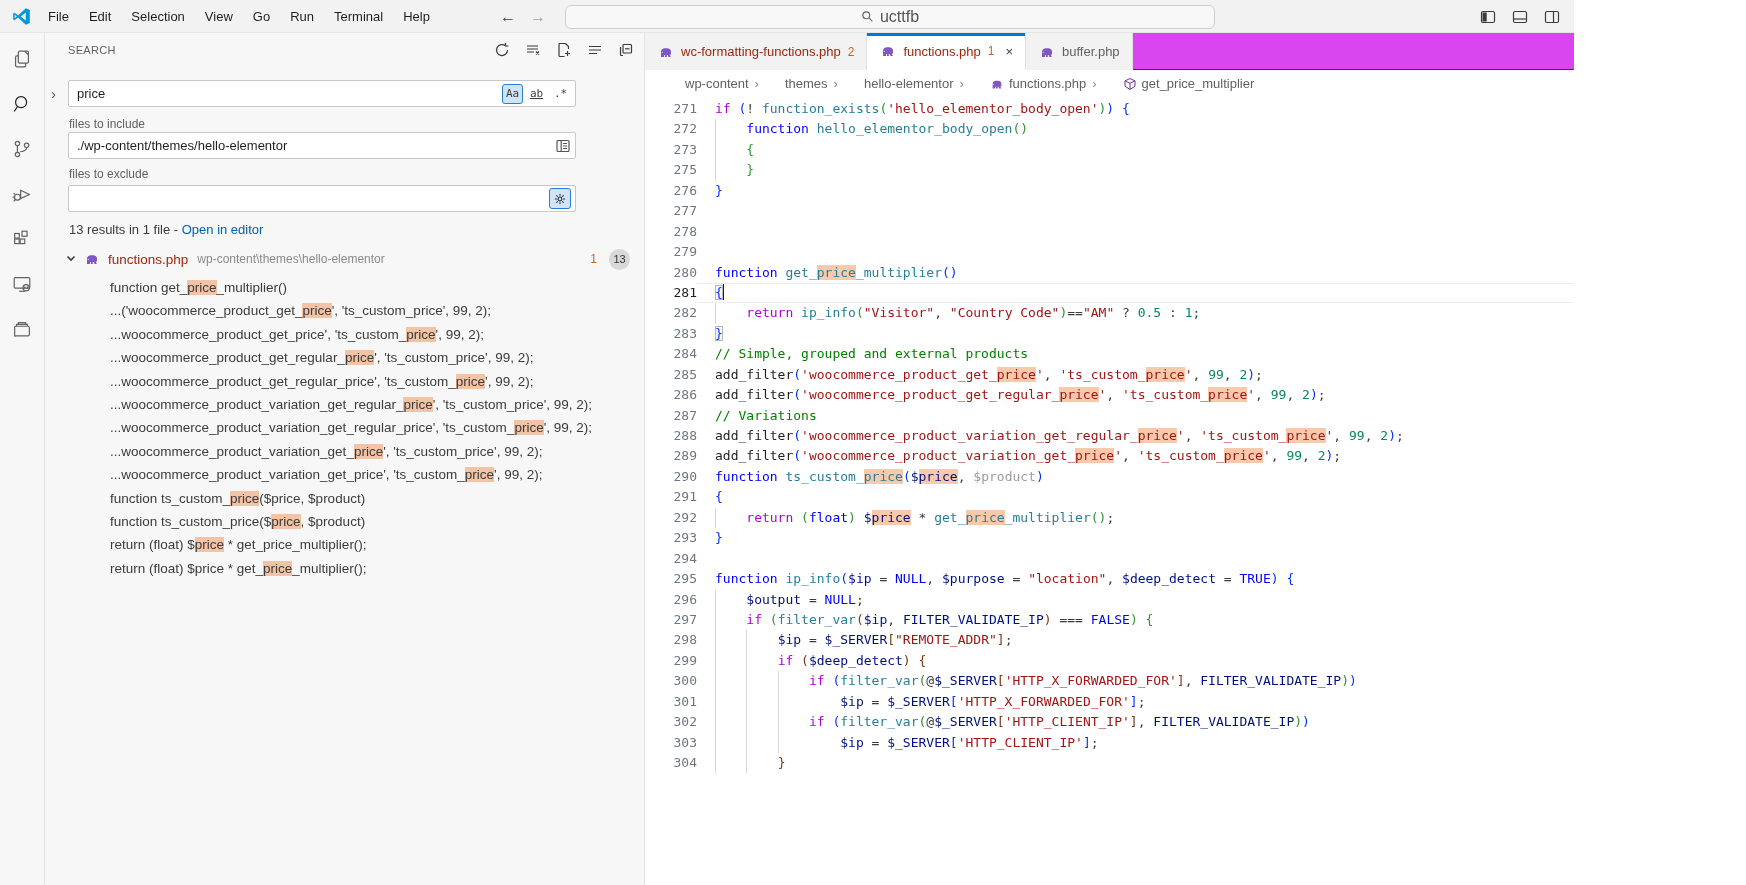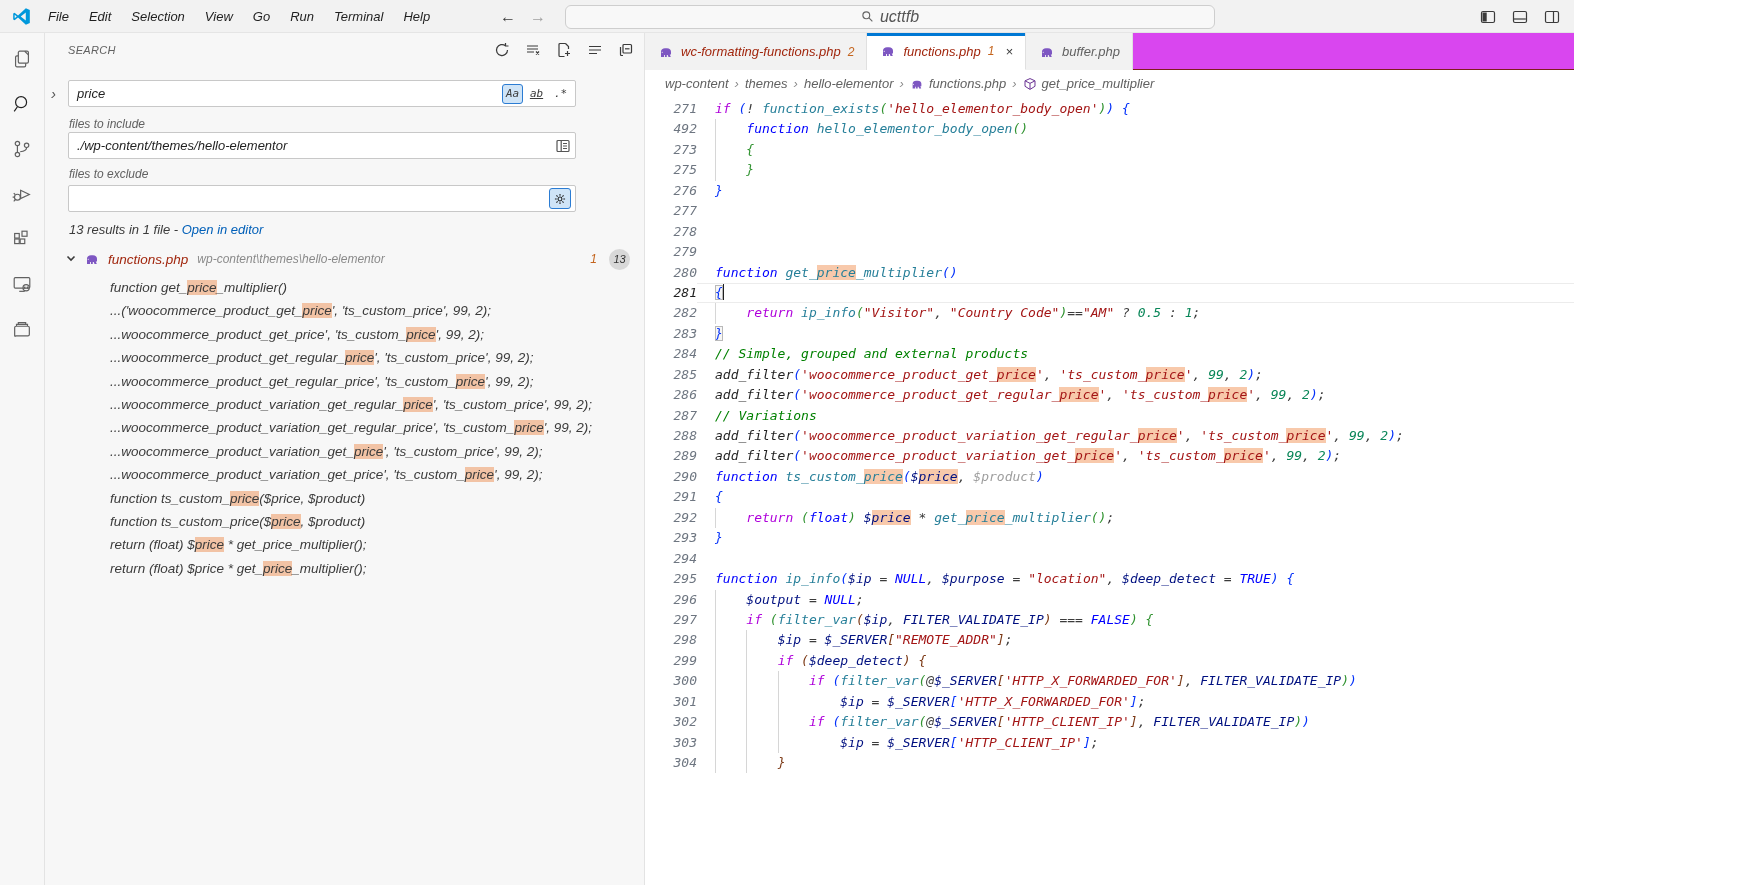--- a/index.html
+++ b/index.html
@@ -1,19 +1,19 @@
 <!DOCTYPE html>
 <html><head>
 <meta charset="utf-8">
 <style>
   * { margin:0; padding:0; box-sizing:border-box; }
   html,body { background:#ffffff; }
   #window {
     position:relative; width:1574px; height:885px; overflow:hidden;
-    font-family:"Liberation Sans", sans-serif; color:#3b3b3b; background:#ffffff;font-style:italic;
+    font-family:"Liberation Sans", sans-serif; color:#3b3b3b; background:#ffffff;
   }
   
   .titlebar { position:absolute; left:0; top:0; width:100%; height:33px; background:#f2f2f2; border-bottom:1px solid #e5e5e5; }
   .vscode-logo { position:absolute; left:12px; top:7px; width:19px; height:19px; }
   .menubar { position:absolute; left:38px; top:0; height:33px; display:flex; align-items:center; }
   .menu-item { padding:0 10px; font-size:13px; color:#1f1f1f; height:24px; line-height:24px; border-radius:5px; cursor:default; }
   .nav-arrows { position:absolute; left:500px; top:0; height:33px; display:flex; align-items:center; gap:14px; font-size:16px; }
   .nav-back { color:#3b3b3b; } .nav-fwd { color:#a0a0a0; }
   .tb-search { position:absolute; left:565px; top:4.5px; width:650px; height:24px; background:#f8f8f8; border:1px solid #cecece; border-radius:6px; display:flex; align-items:center; justify-content:center; gap:6px; font-size:16px; color:#555; }
   .tb-search .mag { width:13px; height:13px; }
@@ -58,21 +58,21 @@
   .editorarea { flex:1; position:relative; background:#ffffff; min-width:0; }
   .tabs { position:absolute; left:0; top:0; width:100%; height:37px; background:#d946ef; border-bottom:1px solid #7f1d1d; display:flex; }
   .tab { height:37px; display:flex; align-items:center; gap:7px; padding:0 12px 0 13px; border-right:1px solid #e0e0e0; background:#f2f2f2; position:relative; font-size:13px; color:#616161; }
   .tab.active { background:#ffffff; border-bottom:1px solid #ffffff; }
   .tab.active::before { content:""; position:absolute; left:0; top:0; width:100%; height:2.5px; background:#0078d4; }
   .tab .tlabel.err { color:#a1260d; }
   .tab .tbadge { color:#c4641d; font-size:12px; }
   .tab .tclose { color:#3b3b3b; font-size:13px; margin-left:4px; }
   .breadcrumbs { position:absolute; left:0; top:37px; width:100%; height:27px; display:flex; align-items:center; padding-left:20px; font-size:13px; color:#616161; gap:6px; background:#fff; }
   .breadcrumbs .sep { color:#8a8a8a; font-size:13px; }
-  .breadcrumbs .crumb { display:flex; align-items:center; gap:5px; }
+  .breadcrumbs .crumb { display:flex; align-items:center; gap:5px;margin-left:20px; }
   .crumb svg { width:14px; height:14px; }
   
   .code { position:absolute; left:0; top:64px; width:100%; padding-top:2px; font-family:"DejaVu Sans Mono", monospace; font-size:13px; }
   .cl { display:flex; height:20.45px; line-height:20.45px; white-space:pre; }
   .ln { width:52px; text-align:right; color:#6e7681; flex:0 0 auto; font-size:13px; }
   .cl.act .ln { color:#1f1f1f; }
   .lc { position:relative; padding-left:18px; flex:1; }
   .cl.act .lc { box-shadow:inset 0 1px 0 #ececec, inset 0 -1px 0 #ececec; }
   .guide { position:absolute; top:0; bottom:0; width:1px; background:#d6d6d6; }
   .tk-k { color:#af00db; } .tk-d { color:#0000ff; } .tk-f { color:#267f99; }
@@ -316,21 +316,21 @@
           <span class="crumb">
             <svg viewBox="0 0 16 16" fill="none" stroke="#652d90" stroke-width="1.1">
               <path d="M8 1.8 13.7 4.4v6.2L8 14.2 2.3 10.6V4.4z"></path>
               <path d="M2.6 4.6 8 7.2l5.4-2.6M8 7.2v6.6"></path>
             </svg>
             <span>get_price_multiplier</span>
           </span>
         </div>
       <div class="code">
           <div class="cl"><span class="ln">271</span><span class="lc"><span class="tk-k">if</span><span> </span><span class="tk-b1">(</span><span>! </span><span class="tk-f">function_exists</span><span class="tk-b2">(</span><span class="tk-s">'hello_elementor_body_open'</span><span class="tk-b2">)</span><span class="tk-b1">)</span><span> </span><span class="tk-b1">{</span></span></div>
-          <div class="cl"><span class="ln">492</span><span class="lc"><span class="guide" style="left: 18px;"></span><span>    </span><span class="tk-d">function</span><span> </span><span class="tk-f">hello_elementor_body_open</span><span class="tk-b2">(</span><span class="tk-b2">)</span></span></div>
+          <div class="cl"><span class="ln">272</span><span class="lc"><span class="guide" style="left: 18px;"></span><span>    </span><span class="tk-d">function</span><span> </span><span class="tk-f">hello_elementor_body_open</span><span class="tk-b2">(</span><span class="tk-b2">)</span></span></div>
           <div class="cl"><span class="ln">273</span><span class="lc"><span class="guide" style="left: 18px;"></span><span>    </span><span class="tk-b2">{</span></span></div>
           <div class="cl"><span class="ln">275</span><span class="lc"><span class="guide" style="left: 18px;"></span><span>    </span><span class="tk-b2">}</span></span></div>
           <div class="cl"><span class="ln">276</span><span class="lc"><span class="tk-b1">}</span></span></div>
           <div class="cl"><span class="ln">277</span><span class="lc"></span></div>
           <div class="cl"><span class="ln">278</span><span class="lc"></span></div>
           <div class="cl"><span class="ln">279</span><span class="lc"></span></div>
           <div class="cl"><span class="ln">280</span><span class="lc"><span class="tk-d">function</span><span> </span><span class="tk-f">get_</span><span class="tk-f h">price</span><span class="tk-f">_multiplier</span><span class="tk-b1">(</span><span class="tk-b1">)</span></span></div>
           <div class="cl act"><span class="ln">281</span><span class="lc"><span class="tk-b1 tk-m">{</span><span class="cursor"></span></span></div>
           <div class="cl"><span class="ln">282</span><span class="lc"><span class="guide" style="left: 18px;"></span><span>    </span><span class="tk-k">return</span><span> </span><span class="tk-f">ip_info</span><span class="tk-b2">(</span><span class="tk-s">"Visitor"</span><span>, </span><span class="tk-s">"Country Code"</span><span class="tk-b2">)</span><span>==</span><span class="tk-s">"AM"</span><span> ? </span><span class="tk-n">0.5</span><span> : </span><span class="tk-n">1</span><span>;</span></span></div>
           <div class="cl"><span class="ln">283</span><span class="lc"><span class="tk-b1 tk-m">}</span></span></div>

